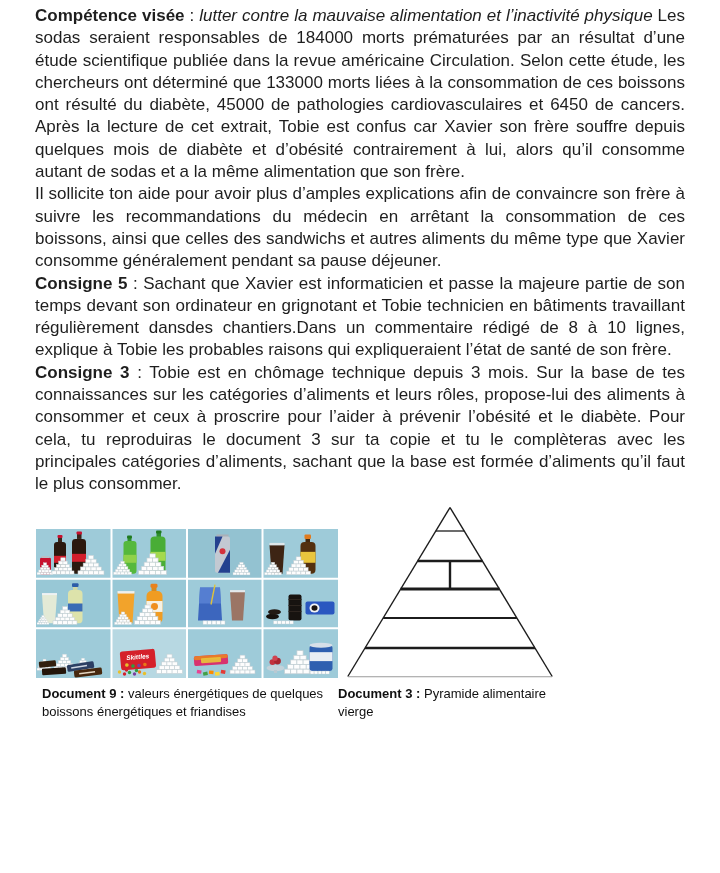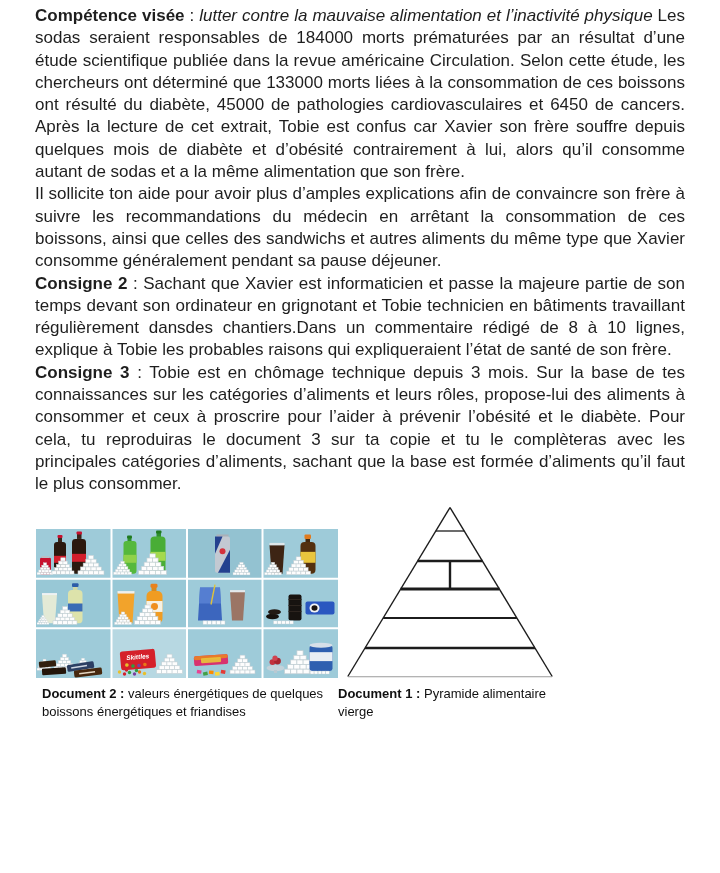--- a/index.html
+++ b/index.html
@@ -48,21 +48,21 @@
 
 <div class="page">
 
   <div class="text-block">
 
     <p class="para"><b class="seg-bold">Compétence visée</b><span> : </span><i class="seg-italic">lutter contre la mauvaise alimentation et l’inactivité physique</i><span> Les sodas seraient responsables de 184000 morts prématurées par an résultat d’une étude scientifique publiée dans la revue américaine Circulation. Selon cette étude, les chercheurs ont déterminé que 133000 morts liées à la consommation de ces boissons ont résulté du diabète, 45000 de pathologies cardiovasculaires et 6450 de cancers. Après la lecture de cet extrait, Tobie est confus car Xavier son frère souffre depuis quelques mois de diabète et d’obésité contrairement à lui, alors qu’il consomme autant de sodas et a la même alimentation que son frère.</span></p>
 
     <p class="para"><span>Il sollicite ton aide pour avoir plus d’amples explications afin de convaincre son frère à suivre les recommandations du médecin en arrêtant la consommation de ces boissons, ainsi que celles des sandwichs et autres aliments du même type que Xavier consomme généralement pendant sa pause déjeuner.</span></p>
 
 
-    <p class="para"><b class="seg-bold">Consigne 2</b><span> : Sachant que Xavier est informaticien et passe la majeure partie de son temps devant son ordinateur en grignotant et Tobie technicien en bâtiments travaillant régulièrement dansdes chantiers.Dans un commentaire rédigé de 8 à 10 lignes, explique à Tobie les probables raisons qui expliqueraient l’état de santé de son frère.</span></p>
+    <p class="para"><b class="seg-bold">Consigne 5</b><span> : Sachant que Xavier est informaticien et passe la majeure partie de son temps devant son ordinateur en grignotant et Tobie technicien en bâtiments travaillant régulièrement dansdes chantiers.Dans un commentaire rédigé de 8 à 10 lignes, explique à Tobie les probables raisons qui expliqueraient l’état de santé de son frère.</span></p>
 
     <p class="para"><b class="seg-bold">Consigne 3</b><span> : Tobie est en chômage technique depuis 3 mois. Sur la base de tes connaissances sur les catégories d’aliments et leurs rôles, propose-lui des aliments à consommer et ceux à proscrire pour l’aider à prévenir l’obésité et le diabète. Pour cela, tu reproduiras le document 3 sur ta copie et tu le complèteras avec les principales catégories d’aliments, sachant que la base est formée d’aliments qu’il faut le plus consommer.</span></p>
 
   </div>
 
   <div class="figures-row">
 
     <figure class="fig fig-doc2" style="margin:0;">
       <div class="fig-content">
         <svg class="collage-svg" viewBox="0 0 302 150" preserveAspectRatio="none">
@@ -293,34 +293,34 @@
             <use href="#sgrow" transform="translate(48,43) scale(0.85)"></use>
           </g>
 
           <line class="gridline" x1="75.5" y1="0" x2="75.5" y2="150"></line>
           <line class="gridline" x1="151" y1="0" x2="151" y2="150"></line>
           <line class="gridline" x1="226.5" y1="0" x2="226.5" y2="150"></line>
           <line class="gridline" x1="0" y1="50" x2="302" y2="50"></line>
           <line class="gridline" x1="0" y1="100" x2="302" y2="100"></line>
         </svg>
       </div>
-      <figcaption class="caption"><span class="cap-bold">Document 2 :</span><span> valeurs énergétiques de quelques boissons énergétiques et friandises</span></figcaption>
+      <figcaption class="caption"><span class="cap-bold">Document 9 :</span><span> valeurs énergétiques de quelques boissons énergétiques et friandises</span></figcaption>
     </figure>
 
     <figure class="fig fig-doc3" style="margin:0;">
       <div class="fig-content">
         <svg class="pyramid-svg" viewBox="0 0 206 172">
           <line class="pl" x1="103" y1="1.5" x2="0.8" y2="170.5"></line>
           <line class="pl" x1="103" y1="1.5" x2="205.2" y2="170.5"></line>
           <line x1="1" y1="170.8" x2="205" y2="170.8" stroke="#9a9a9a" stroke-width="1.1"></line>
           <line class="pband" x1="88.8" y1="25" x2="117.2" y2="25" stroke-width="1.3"></line>
           <line class="pband" x1="70.6" y1="55" x2="135.4" y2="55" stroke-width="2.4"></line>
           <line class="pband" x1="53.7" y1="83" x2="152.3" y2="83" stroke-width="2.8"></line>
           <line class="pband" x1="103" y1="55" x2="103" y2="83" stroke-width="2.4"></line>
           <line class="pband" x1="36.1" y1="112" x2="169.9" y2="112" stroke-width="1.8"></line>
           <line class="pband" x1="18" y1="142" x2="188" y2="142" stroke-width="2.4"></line>
         </svg>
       </div>
-      <figcaption class="caption"><span class="cap-bold">Document 1 :</span><span> Pyramide alimentaire vierge</span></figcaption>
+      <figcaption class="caption"><span class="cap-bold">Document 3 :</span><span> Pyramide alimentaire vierge</span></figcaption>
     </figure>
 
   </div>
 </div>
 
 </body></html>

